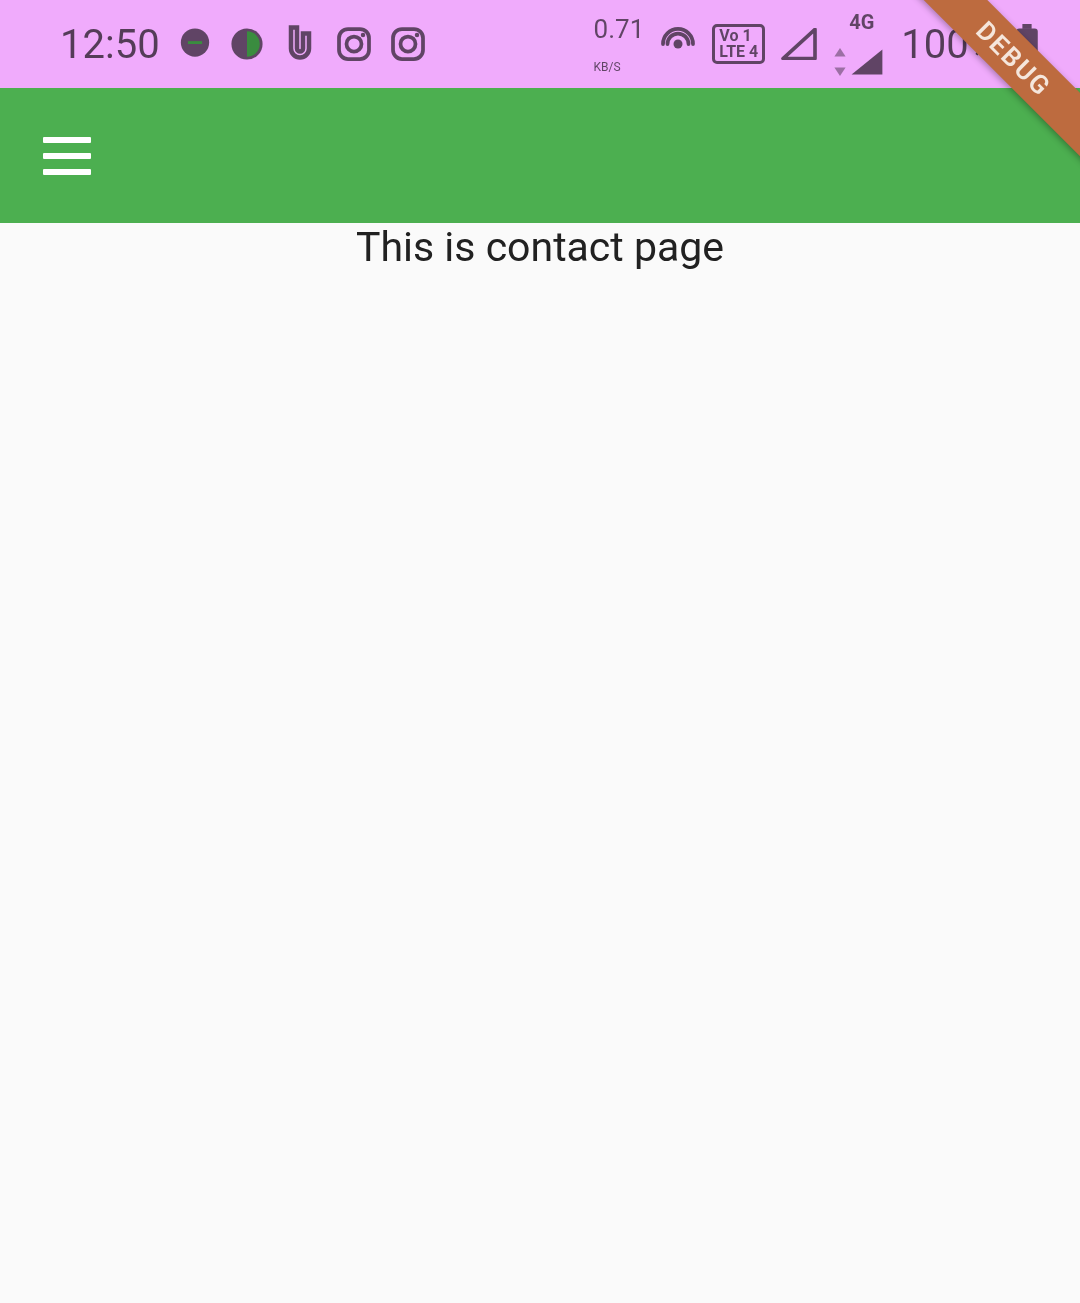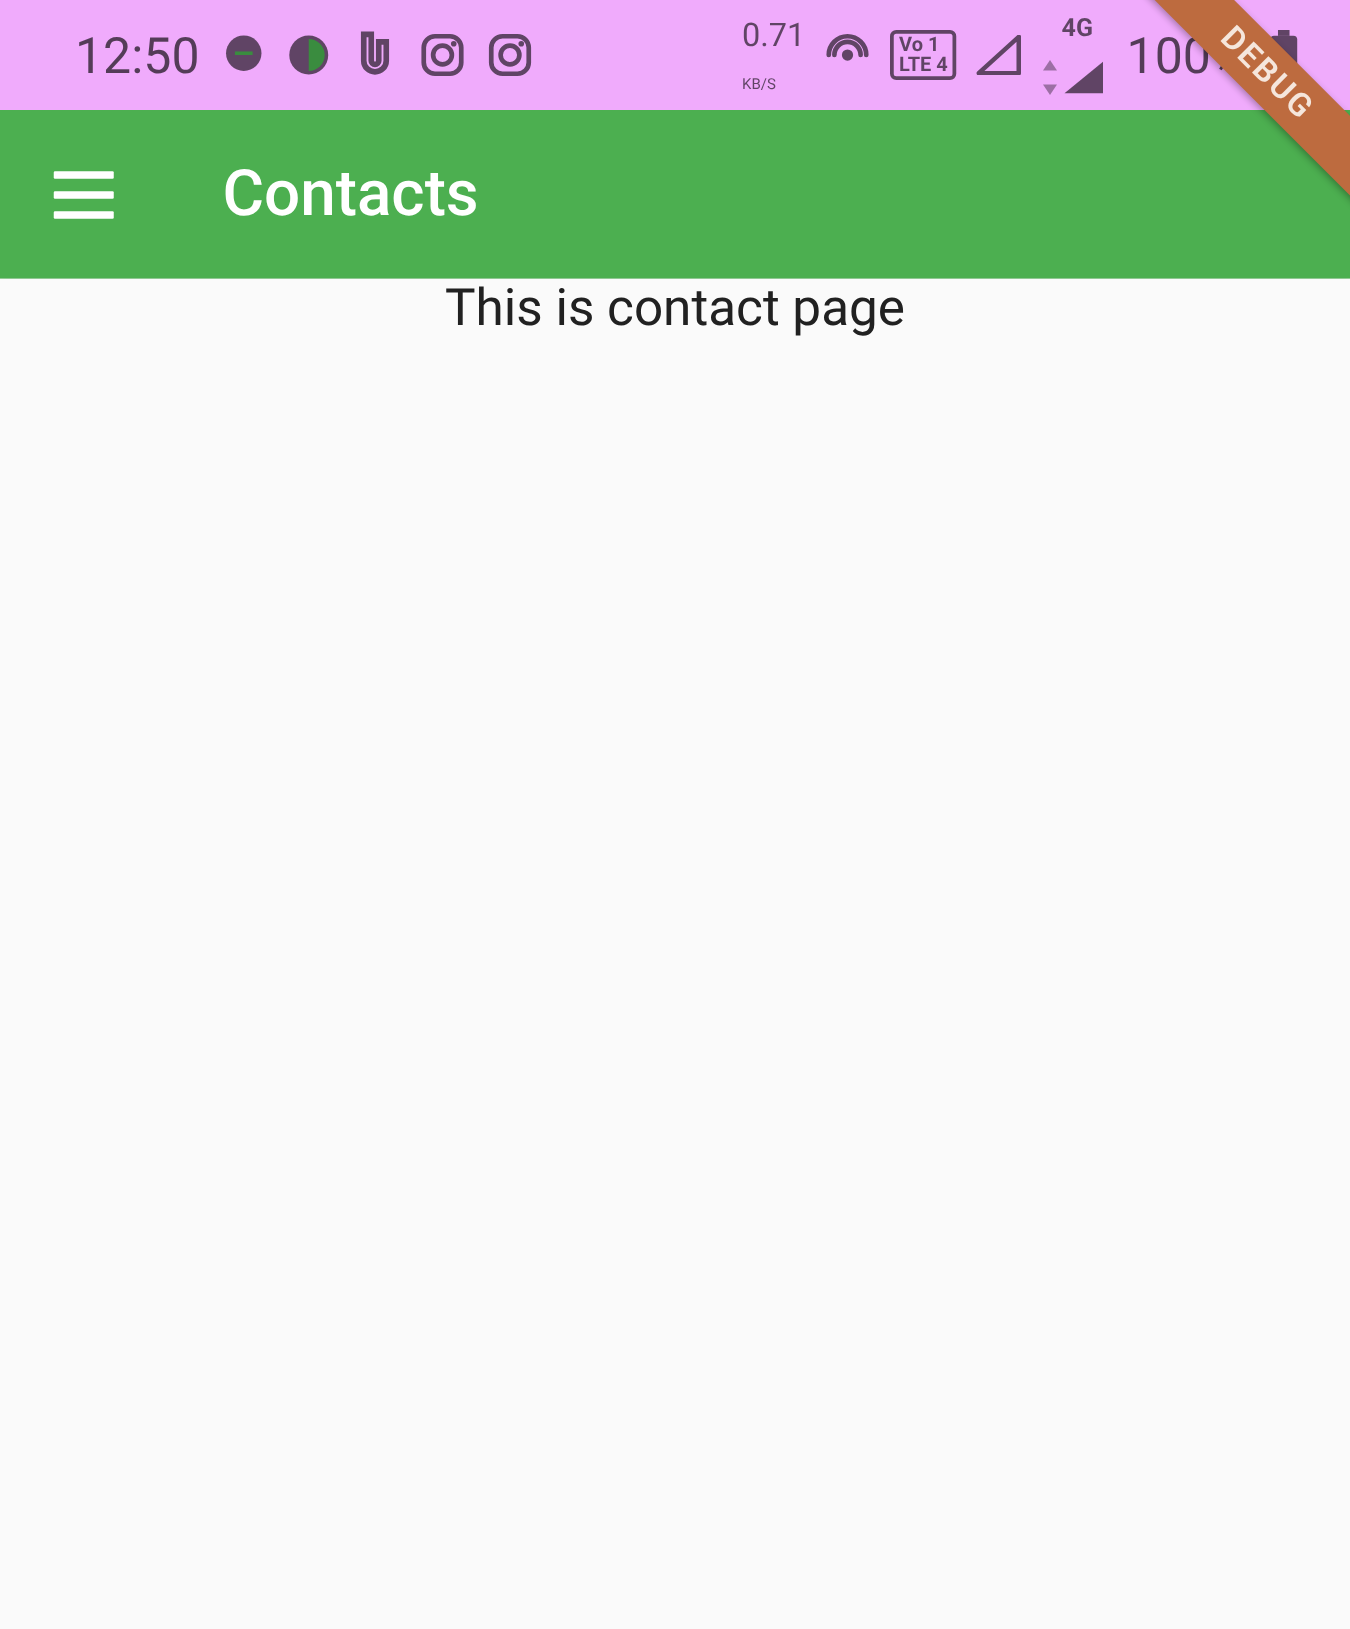--- a/index.html
+++ b/index.html
@@ -234,20 +234,19 @@
     </span>
   </div>
 </div>
 
 <div class="app-bar">
   <div class="hamburger">
     <div class="hamburger-line"></div>
     <div class="hamburger-line"></div>
     <div class="hamburger-line"></div>
   </div>
-  <div class="app-title">Contacts</div>
 </div>
 
 <div class="content">
   <div class="content-text">This is contact page</div>
 </div>
 
 <div class="debug-banner">DEBUG</div>
 
 </body></html>

